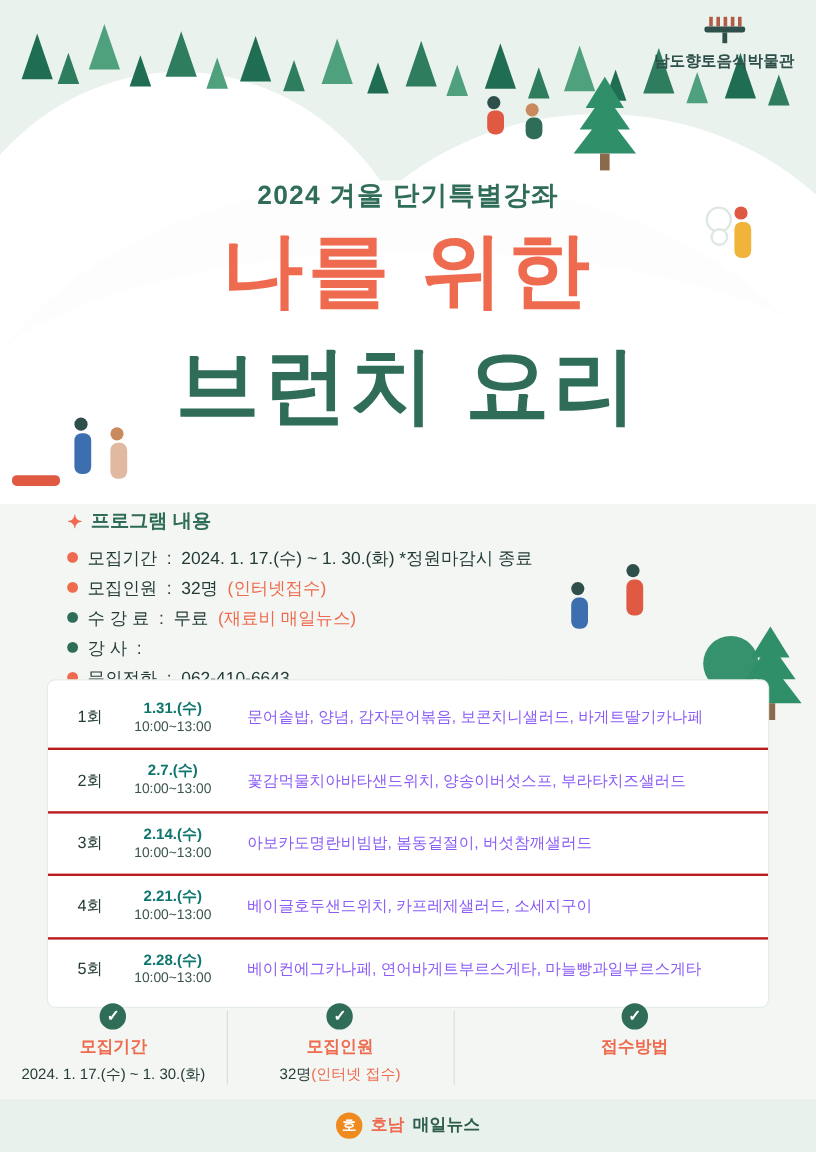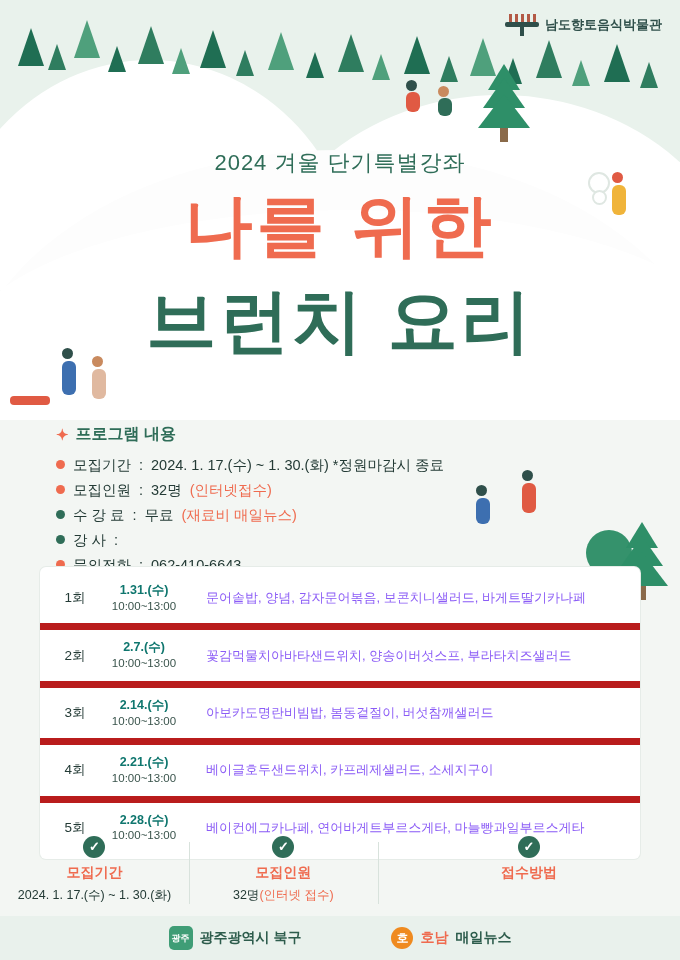--- a/index.html
+++ b/index.html
@@ -59,35 +59,35 @@
   .cone-tree i.l3 { border-left-width: 26px; border-right-width: 26px; border-bottom-width: 34px; margin-top:-14px;}
   .cone-tree b { display:block; width:8px; height:14px; background:#8a6a4a; margin:0 auto; }
 
   .circle-tree { position:absolute; width:46px; height:46px; border-radius:50%; background:#35926c; }
   .circle-tree::after { content:""; position:absolute; left:50%; margin-left:-4px; top:40px; width:8px; height:18px; background:#8a6a4a; }
 
   
   .museum-logo {
     position: absolute; top: 14px; right: 18px;
     display: flex; align-items: center; gap: 6px;
-    color: #2f4f4a; font-size: 13px; font-weight: bold;
+    color: #2f4f4a; font-size: 13px; font-weight: bold; flex-direction: column;
   }
   .museum-logo .mark {
     width: 34px; height: 22px; position: relative;
   }
   .museum-logo .mark .roof {
     position:absolute; left:0; top:8px; width:34px; height:5px; background:#2f4f4a; border-radius:2px;
   }
   .museum-logo .mark .bar { position:absolute; top:0; width:3px; height:8px; background:#b35a46; }
   .museum-logo .mark .stem { position:absolute; left:15px; top:13px; width:4px; height:9px; background:#2f4f4a; }
 
   
   .kicker {
     position: absolute; top: 148px; left: 0; width: 680px;
-    text-align: center; font-size: 22px; font-weight: normal;
+    text-align: center; font-size: 22px; font-weight: bold;
     color: #2f6d58; letter-spacing: 1px;
   }
   .title-main {
     position: absolute; top: 190px; left: 0; width: 680px;
     text-align: center; font-size: 68px; font-weight: bold;
     color: #ef6b4f; letter-spacing: 4px; line-height: 1.05;
   }
   .title-sub {
     position: absolute; top: 285px; left: 0; width: 680px;
     text-align: center; font-size: 70px; font-weight: bold;
@@ -118,21 +118,21 @@
   
   .schedule {
     position: absolute; top: 567px; left: 40px;
     width: 600px; background: #ffffff;
     border-radius: 6px; padding: 6px 0;
     box-shadow: 0 0 0 1px #e6ece8;
   }
   .srow {
     display: flex; align-items: center;
     padding: 9px 14px;
-    border-bottom: 7px solid #b91c1c;
+    border-bottom: 2px solid #b91c1c;
   }
   .srow:last-child { border-bottom: none; }
   .s-no {
     width: 42px; flex: 0 0 42px; text-align: center;
     font-size: 13.5px; color: #243b36;
   }
   .s-date {
     width: 96px; flex: 0 0 96px; text-align: center;
     font-size: 11.5px; color: #3a544c; line-height: 1.35;
   }
@@ -396,23 +396,19 @@
     </div>
 
     <div class="sum-cell wide">
       <div class="check">✓</div>
       <div class="sum-title">접수방법</div>
     </div>
   </div>
 
   <div class="bottom">
     <div class="blogo">
-      <span class="badge">광주</span>
-      <span>광주광역시 북구</span>
-    </div>
-    <div class="blogo">
       <span class="circ">호</span>
       <span class="orange">호남</span>
       <span>매일뉴스</span>
     </div>
   </div>
 
 </div>
 
 </body></html>

